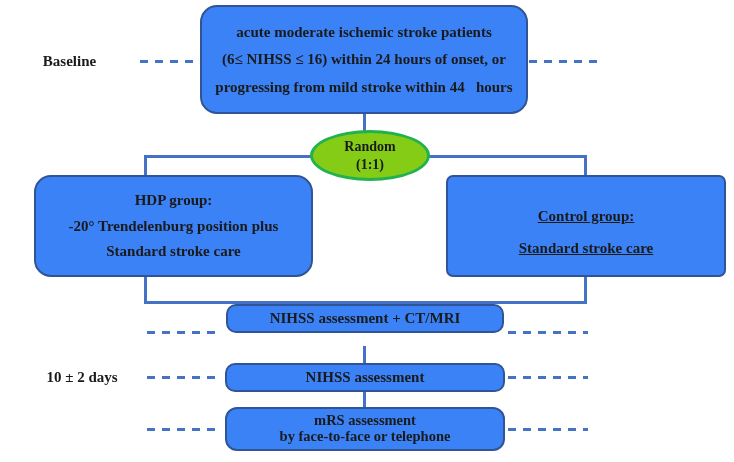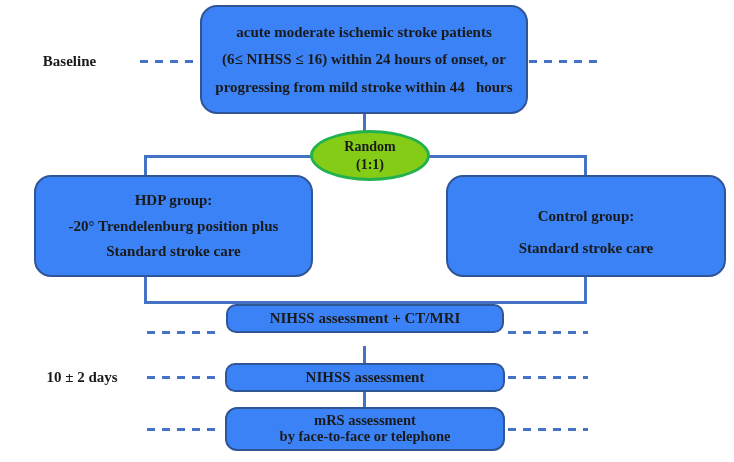--- a/index.html
+++ b/index.html
@@ -42,21 +42,21 @@
   }
   #box-eligibility{left:200px;top:5px;width:328px;height:109px;border-radius:17px;font-size:15px;padding:6px 4px;}
   #ellipse-random{
     position:absolute;left:310px;top:130px;width:120px;height:51px;
     box-sizing:border-box;border:3px solid var(--random-green,#21B24F);
     border-radius:50%;background:#84cc16;
     display:flex;flex-direction:column;align-items:center;justify-content:center;
     font-size:14px;line-height:18px;text-align:center;
   }
   #box-hdp{left:6px;top:175px;width:279px;height:102px;border-radius:17px;font-size:15px;padding:6px 2px;margin-left:28px;}
-  #box-control{left:446px;top:175px;width:280px;height:102px;border-radius:17px;font-size:15px;justify-content:center;gap:15px;padding-top:12px;}
+  #box-control{left:446px;top:175px;width:280px;height:102px;border-radius:7px;font-size:15px;justify-content:center;gap:15px;padding-top:12px;text-decoration:underline;}
   #box-48{left:226px;top:304px;width:278px;height:29px;border-radius:10px;font-size:15px;justify-content:center;}
   #box-10{left:225px;top:363px;width:280px;height:29px;border-radius:10px;font-size:15px;justify-content:center;}
   #box-90{left:225px;top:407px;width:280px;height:44px;border-radius:12px;font-size:14.5px;justify-content:center;line-height:18px;}
 </style>
 </head>
 <body>
 
 <div id="stage">
 
   <div class="lbl" style="left:12px;top:53px;width:115px;">Baseline</div>

